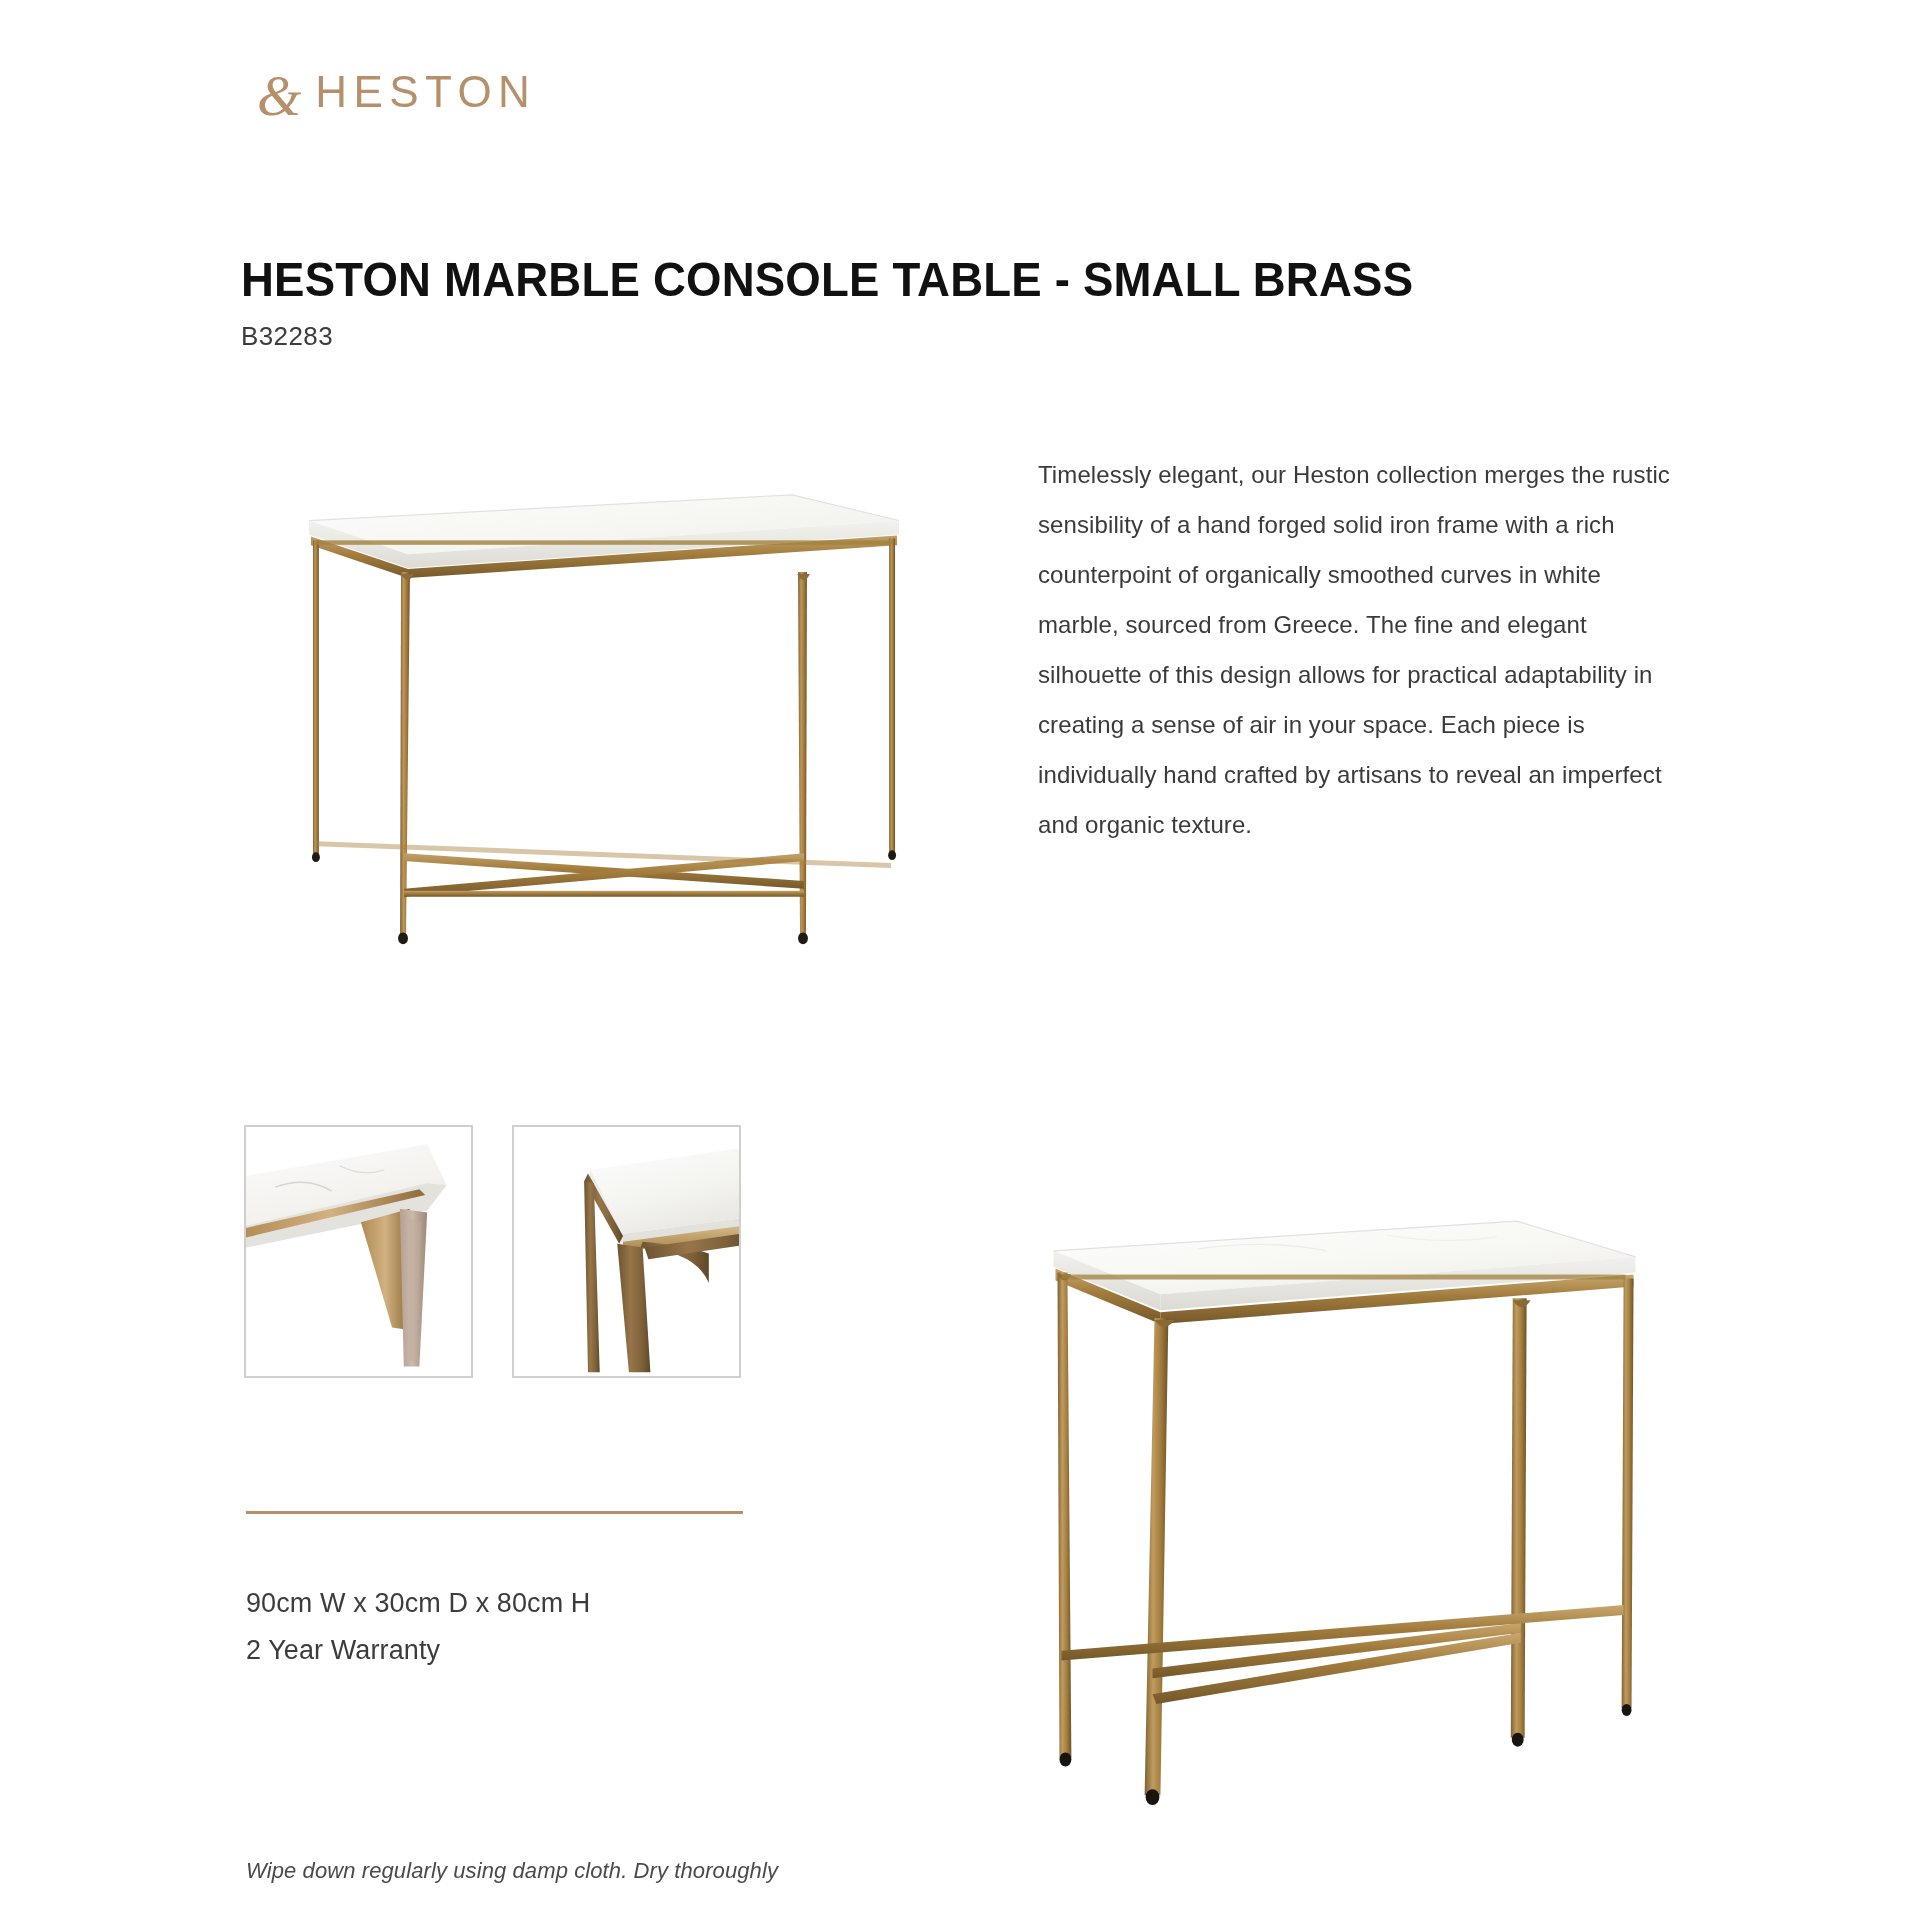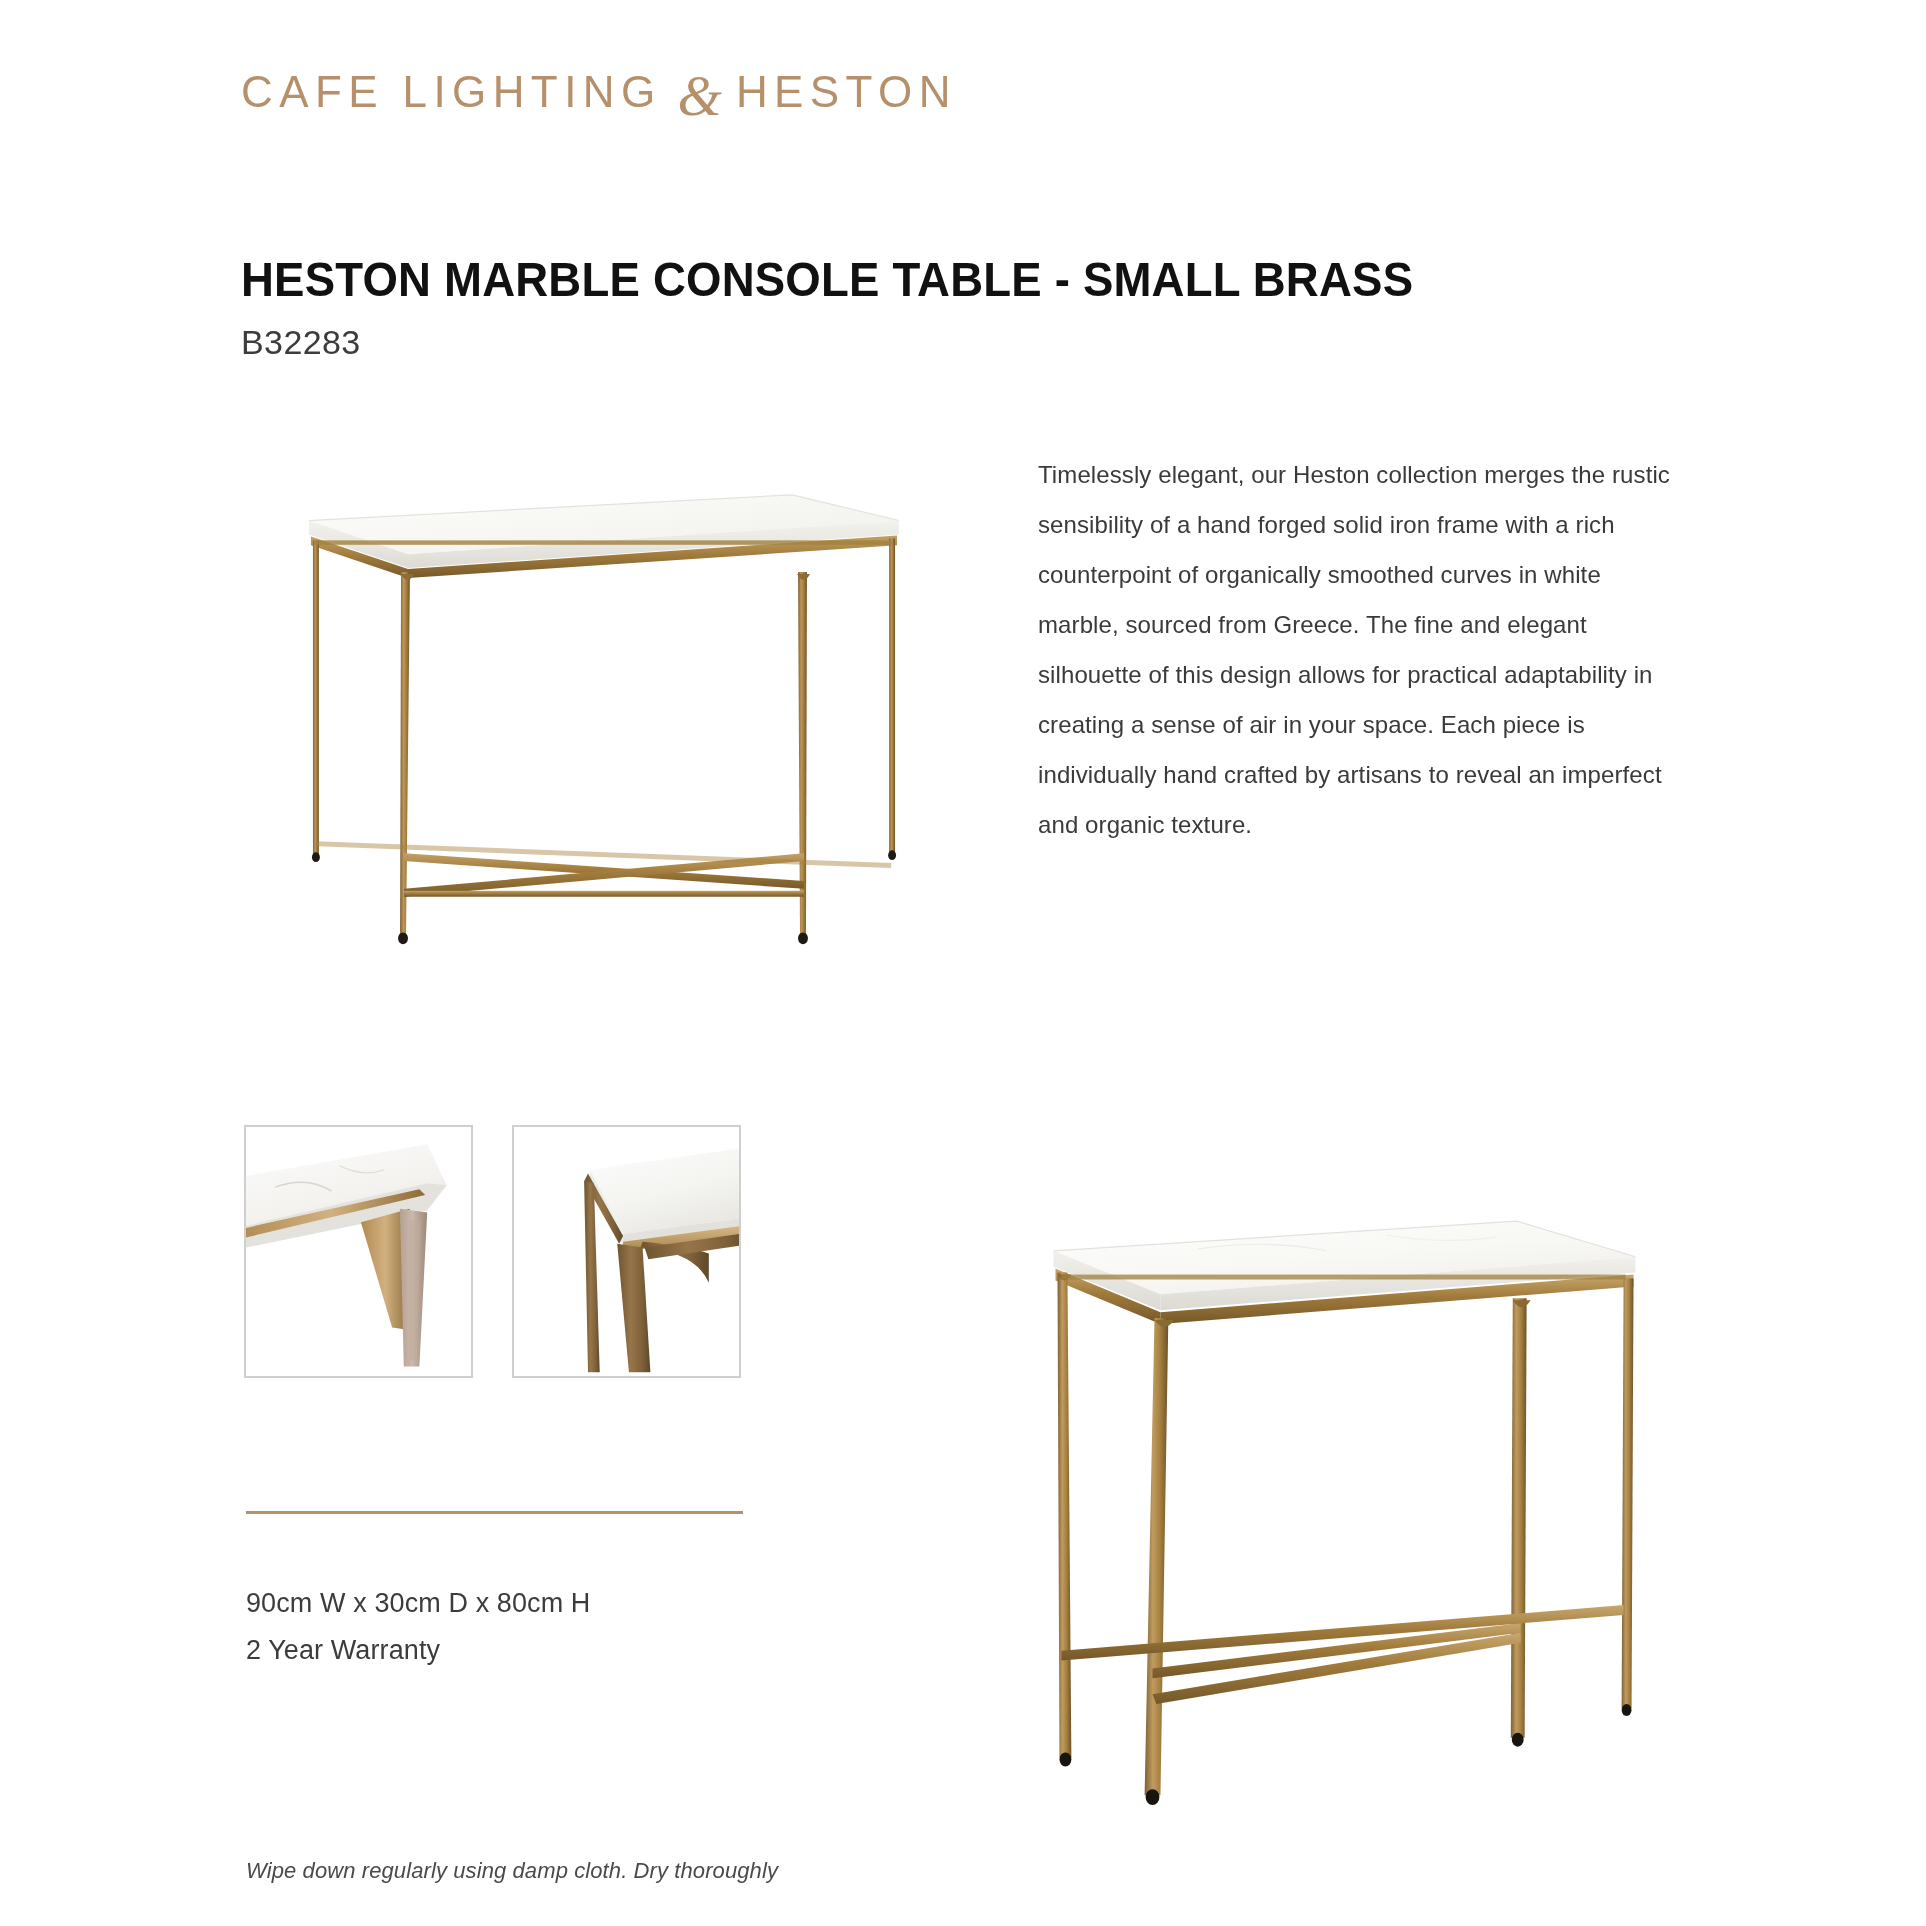--- a/index.html
+++ b/index.html
@@ -54,21 +54,21 @@
     letter-spacing: 0.2px;
     line-height: 1;
     transform: scaleX(0.93);
     transform-origin: left center;
     white-space: nowrap;
   }
   .product-sku {
     position: absolute;
     left: 241px;
     top: 320px;
-    font-size: 34px;
+    font-size: 26px;
     font-weight: 400;
     color: #3c3c3c;
     letter-spacing: 0.4px;
     line-height: 1.3;
   }
 
   
   .description {
     position: absolute;
     left: 1038px;
@@ -149,21 +149,20 @@
     color: #4a4a4a;
     font-weight: 400;
     letter-spacing: 0.1px;
     text-align: right;
   }
 </style>
 </head>
 <body>
 
 <div class="logo-wrap">
-  <span class="logo-text">CAFE LIGHTING</span>
   <span class="logo-amp">&amp;</span>
   <span class="logo-text">HESTON</span>
 </div>
 
 <div class="product-title">HESTON MARBLE CONSOLE TABLE - SMALL BRASS</div>
 <div class="product-sku">B32283</div>
 
 <div class="description">Timelessly elegant, our Heston collection merges the rustic sensibility of a hand forged solid iron frame with a rich counterpoint of organically smoothed curves in white marble, sourced from Greece. The fine and elegant silhouette of this design allows for practical adaptability in creating a sense of air in your space. Each piece is individually hand crafted by artisans to reveal an imperfect and organic texture.</div>
 
 <svg class="hero-img" viewBox="0 0 620 500" preserveAspectRatio="xMidYMid meet">

